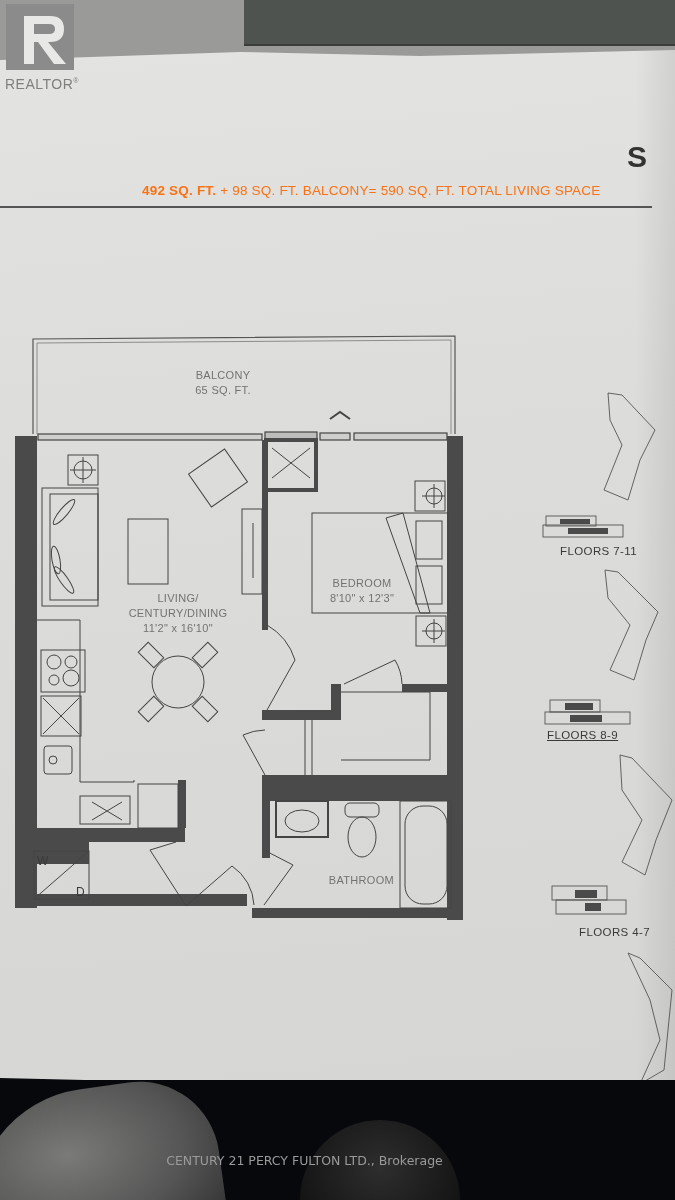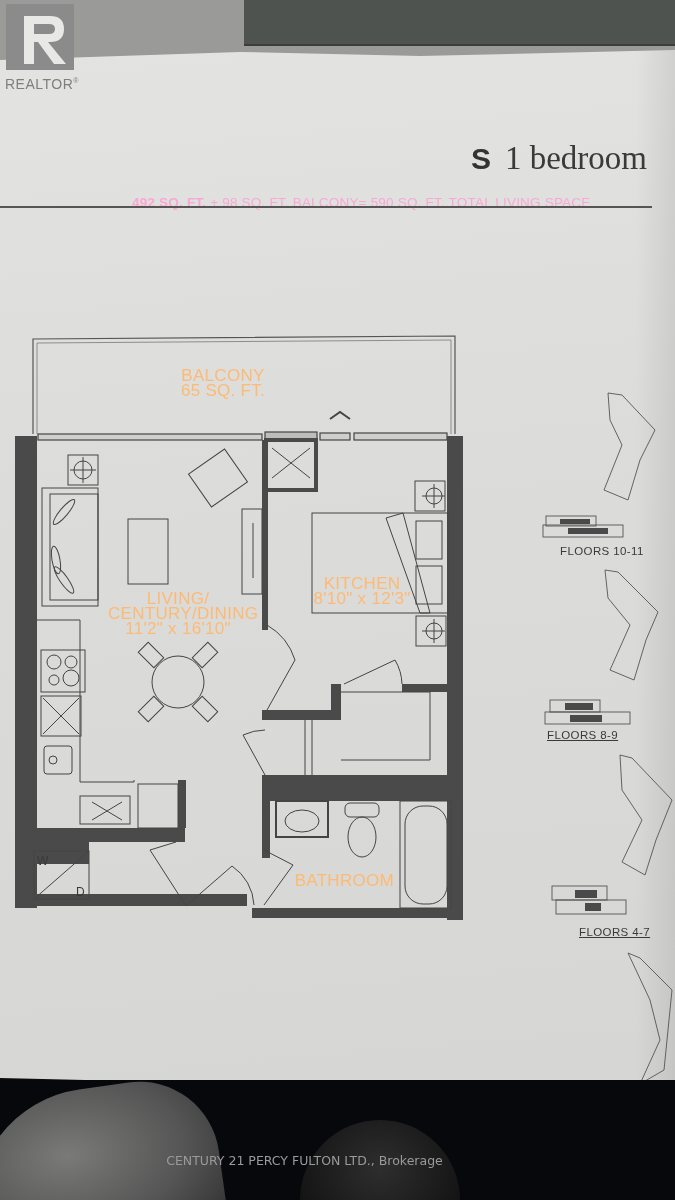--- a/index.html
+++ b/index.html
@@ -13,26 +13,26 @@
   .paper::after { content: ""; position: absolute; right: 0; top: 0; width: 40px; height: 100%; background: linear-gradient(90deg, rgba(0,0,0,0) 0%, rgba(0,0,0,0.08) 100%); }
 
   .realtor-logo { position: absolute; left: 2px; top: 2px; width: 76px; height: 92px; }
   .realtor-box { position: absolute; left: 4px; top: 2px; width: 68px; height: 66px; background: #8a8b8a; }
   .realtor-r { position: absolute; left: 18px; top: 12px; width: 42px; height: 48px; }
   .realtor-text { position: absolute; left: 3px; top: 74px; font-size: 14px; color: #7e7f7e; letter-spacing: 0.5px; }
 
   .title-row { position: absolute; right: 28px; top: 140px; display: flex; align-items: baseline; gap: 14px; }
   .title-letter { font-family: "Liberation Sans", sans-serif; font-weight: bold; font-size: 30px; color: #333; }
   .title-text { font-family: "Liberation Serif", serif; font-size: 33px; color: #3a3a3a; }
-  .subtitle { position: absolute; left: 132px; top: 183px; font-size: 13.5px; color: #f9a8d4; letter-spacing: 0.2px; white-space: nowrap; margin-top: 12px; }
+  .subtitle { position: absolute; left: 142px; top: 183px; font-size: 13.5px; color: #f97316; letter-spacing: 0.2px; white-space: nowrap; }
   .subtitle b { font-weight: bold; }
   .rule { position: absolute; left: 0; top: 206px; width: 652px; height: 1.5px; background: #555; }
 
   .plan { position: absolute; left: 0; top: 0; }
-  .room-label { position: absolute; text-align: center; color: #fdba74; font-size: 17px; line-height: 15px; letter-spacing: 0.3px; }
+  .room-label { position: absolute; text-align: center; color: #737373; font-size: 11px; line-height: 15px; letter-spacing: 0.3px; }
 
   .keyplan-label { position: absolute; font-size: 11.5px; color: #3a3a3a; letter-spacing: 0.4px; }
 
   .dark-bottom { position: absolute; left: 0; top: 1080px; width: 675px; height: 120px; background: #06080c; }
   .sleeve { position: absolute; left: -30px; top: 1088px; width: 250px; height: 160px; background: radial-gradient(ellipse at 40% 40%, #7a7a78 0%, #555 55%, #2a2a2a 100%); border-radius: 120px 80px 0 0; transform: rotate(-8deg); }
   .sleeve2 { position: absolute; left: 300px; top: 1120px; width: 160px; height: 120px; background: radial-gradient(ellipse at 50% 40%, #2e2e2e 0%, #161616 70%, #0a0a0a 100%); border-radius: 80px 80px 0 0; }
   .watermark { position: absolute; left: 0; width: 609px; top: 1153px; text-align: center; font-family: "DejaVu Sans", sans-serif; font-size: 12.5px; color: #9a9a9a; }
 </style>
 </head>
 <body>
@@ -48,21 +48,20 @@
       <rect x="0" y="0" width="10" height="48" fill="#e8e8e6"></rect>
       <path d="M10 0 H26 Q40 0 40 13 Q40 26 26 26 H10 V18 H25 Q31 18 31 13 Q31 8 25 8 H10 Z" fill="#e8e8e6"></path>
       <path d="M14 26 H24 L42 48 H30 Z" fill="#e8e8e6"></path>
     </svg>
   </div>
   <div class="realtor-text"><span>REALTOR</span><sup style="font-size:7px">®</sup></div>
 </div>
 
 <div class="title-row">
   <span class="title-letter">S</span>
-  <span class="title-text">1 bedroom</span>
 </div>
 <div class="subtitle"><b>492 SQ. FT.</b><span> + 98 SQ. FT. BALCONY= 590 SQ. FT. TOTAL LIVING SPACE</span></div>
 <div class="rule"></div>
 
 <svg class="plan" width="675" height="1200">
   <g fill="none" stroke="#444" stroke-width="1.2">
 
     <polyline points="33,434 33,339 455,336 455,434" stroke="#555"></polyline>
     <polyline points="37,434 37,343 451,340 451,434" stroke="#777" stroke-width="0.8"></polyline>
 
@@ -198,27 +197,27 @@
 <div class="room-label" style="left:168px; top:368px; width:110px;">
   <div>BALCONY</div>
   <div>65 SQ. FT.</div>
 </div>
 <div class="room-label" style="left:108px; top:591px; width:140px;">
   <div>LIVING/</div>
   <div>CENTURY/DINING</div>
   <div>11'2" x 16'10"</div>
 </div>
 <div class="room-label" style="left:312px; top:576px; width:100px;">
-  <div>KITCHEN</div>
+  <div>BEDROOM</div>
   <div>8'10" x 12'3"</div>
 </div>
 <div class="room-label" style="left:290px; top:873px; width:104px;text-align:right;">
   <div>BATHROOM</div>
 </div>
 
-<div class="keyplan-label" style="left:560px; top:545px;">FLOORS 10-11</div>
+<div class="keyplan-label" style="left:560px; top:545px;">FLOORS 7-11</div>
 <div class="keyplan-label" style="left:547px; top:729px;text-decoration:underline;">FLOORS 8-9</div>
-<div class="keyplan-label" style="left:579px; top:926px;text-decoration:underline;">FLOORS 4-7</div>
+<div class="keyplan-label" style="left:579px; top:926px;">FLOORS 4-7</div>
 
 <div class="dark-bottom"></div>
 <div class="sleeve"></div>
 <div class="sleeve2"></div>
 <div class="watermark">CENTURY 21 PERCY FULTON LTD., Brokerage</div>
 
 </body></html>

